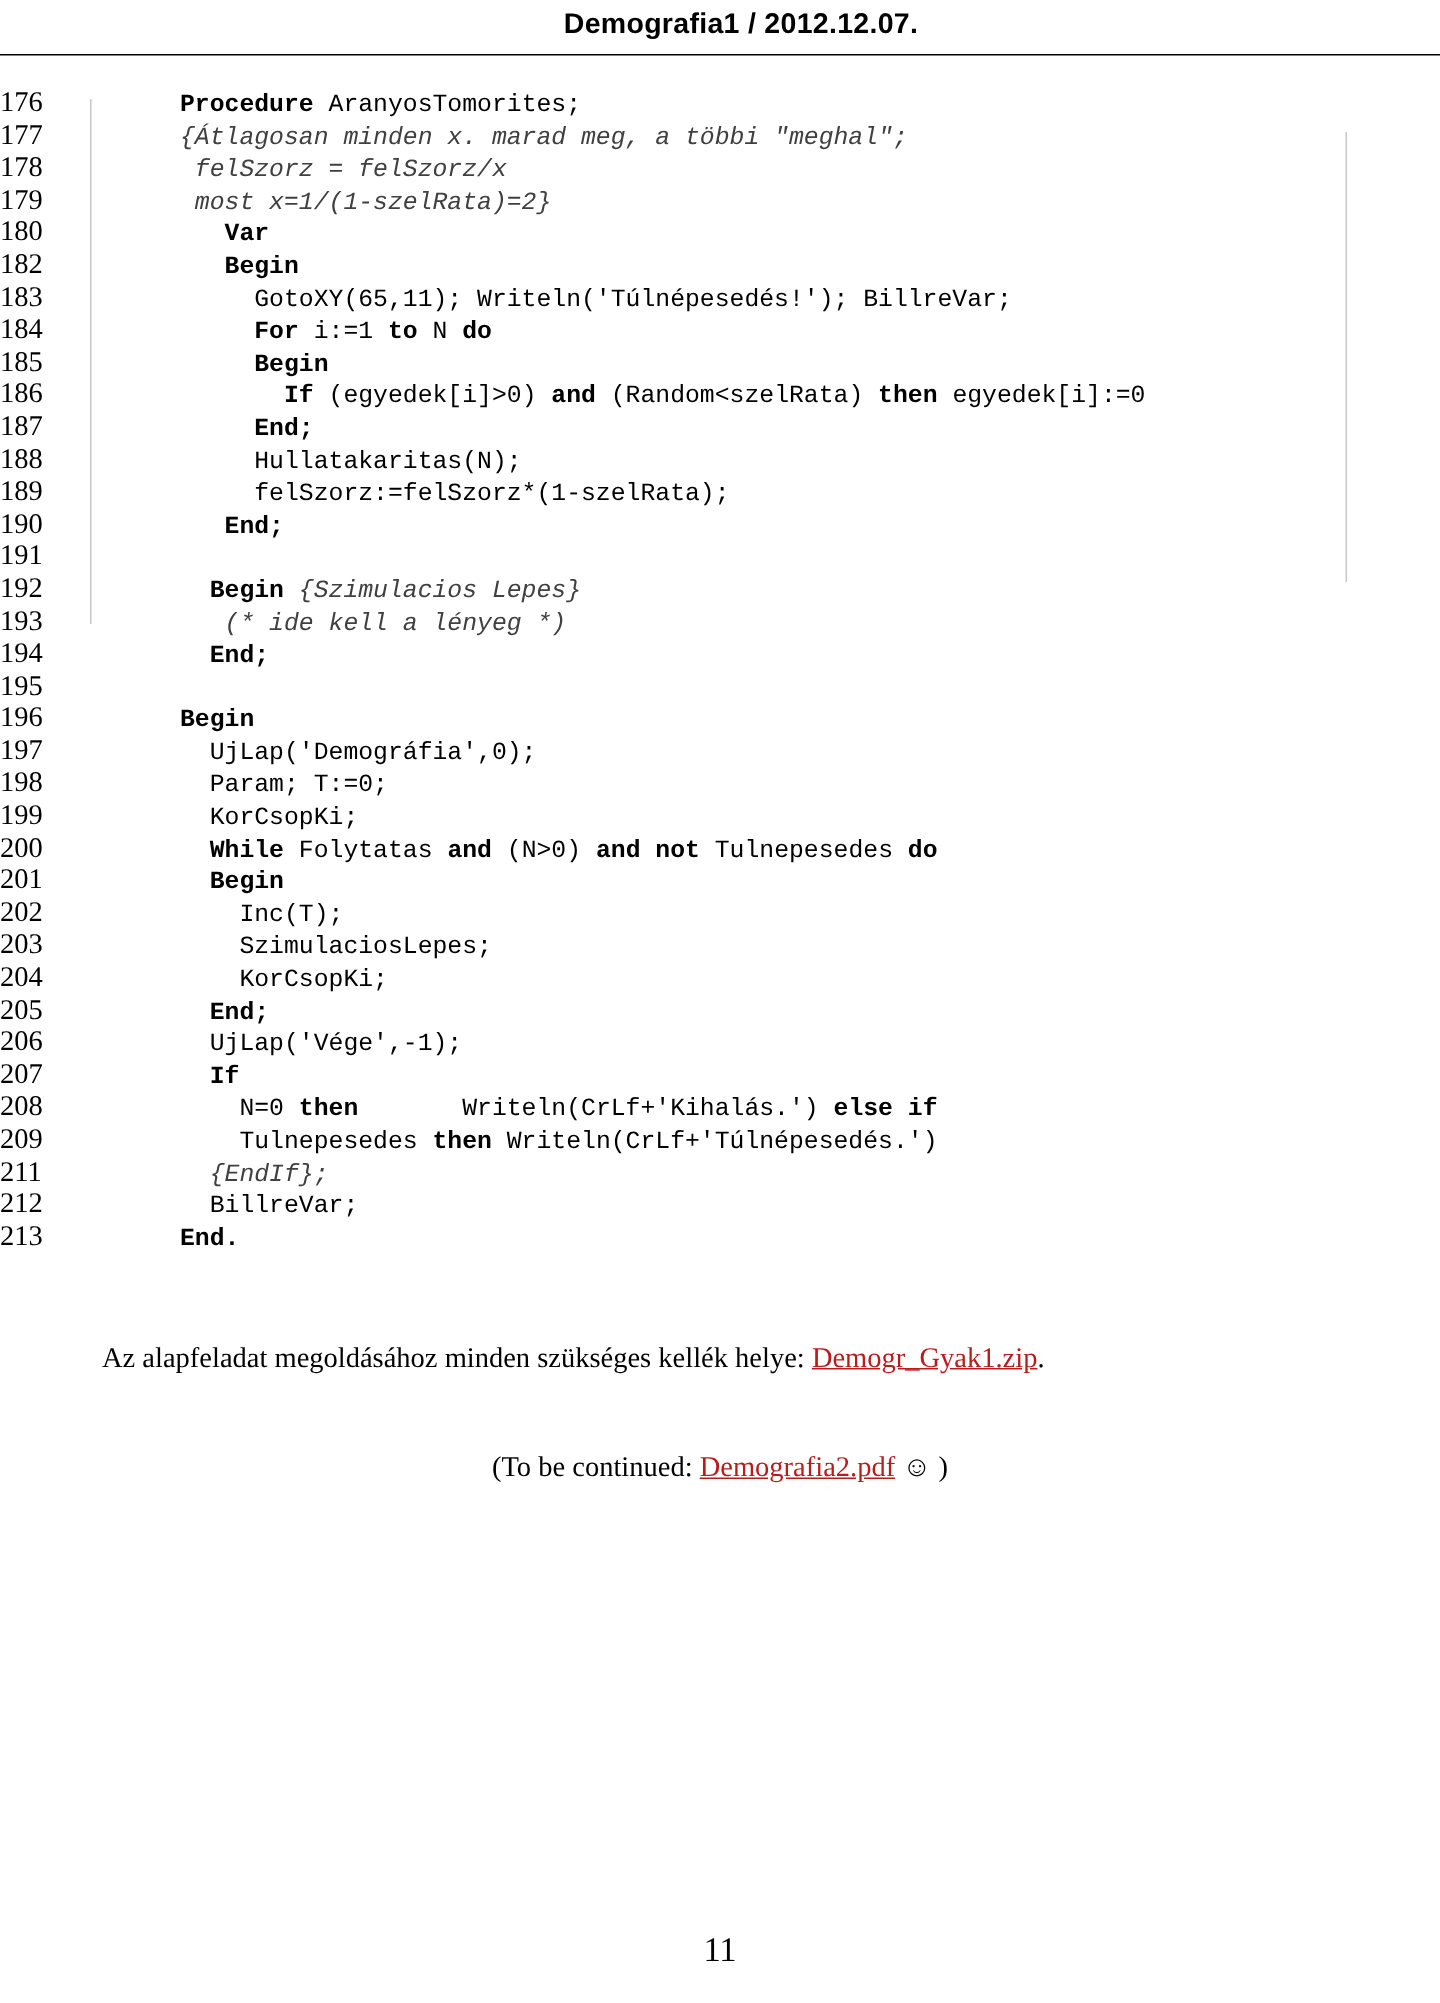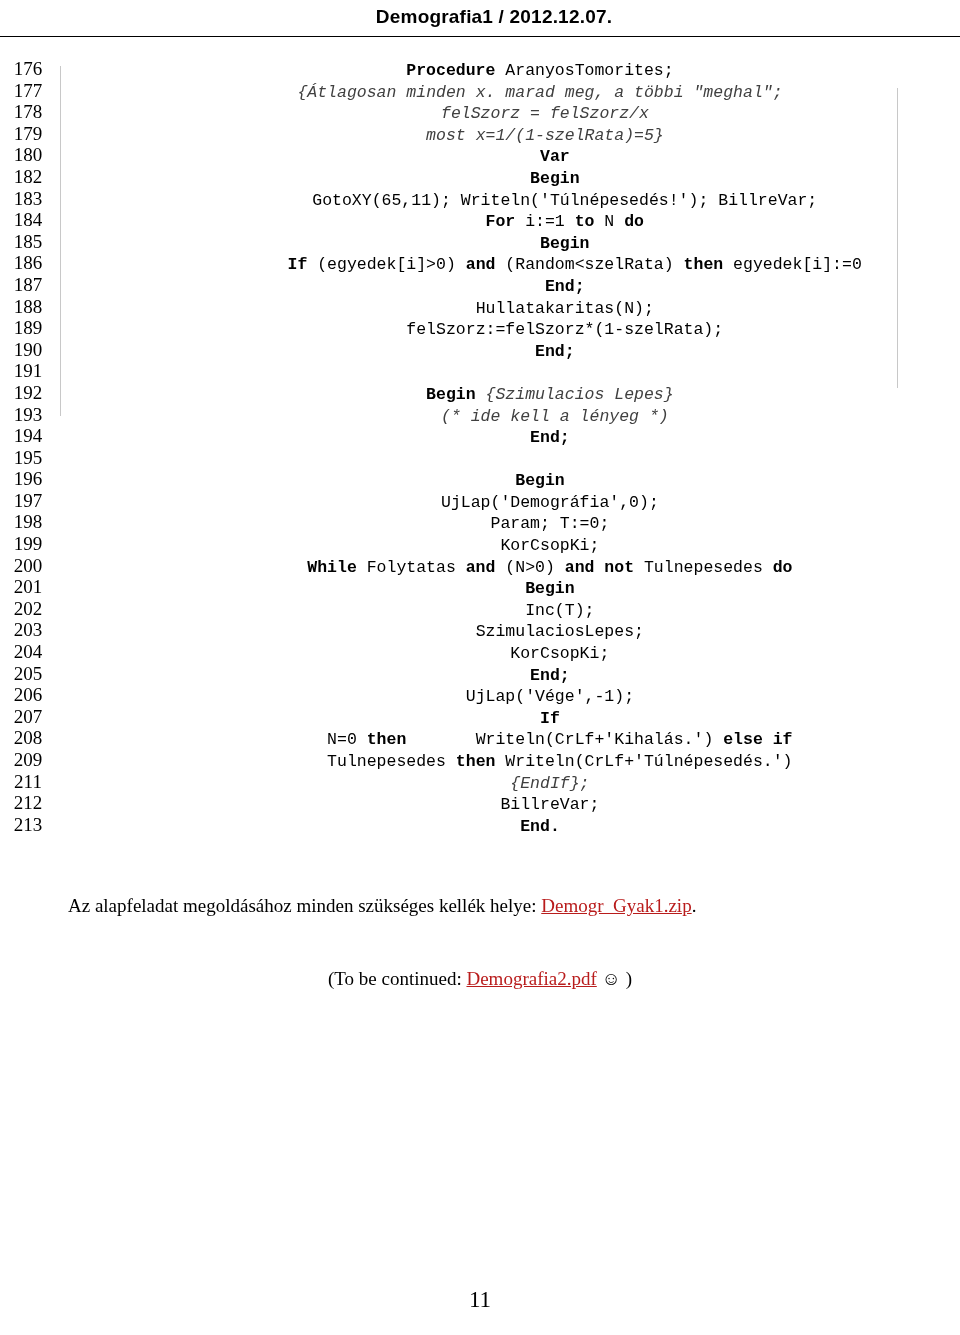--- a/index.html
+++ b/index.html
@@ -46,36 +46,35 @@
     left: 0;
     width: 960px;
   }
   .code-row {
     display: flex;
     align-items: baseline;
     height: 21.6px;
   }
   .lineno {
     width: 56px;
-    text-align: center;
+    text-align: left;
     padding-right: 10px;
     font-family: "Liberation Serif", serif;
     font-size: 19px;
     color: #000000;
     flex: 0 0 auto;
   }
   .codetext {
     font-family: "Liberation Mono", monospace;
     font-size: 16.5px;
     color: #000000;
     white-space: pre;
     padding-left: 54px;
     line-height: 21.6px;
     flex: 1 1 auto;
-    text-align: center;
   }
   .kw { font-weight: bold; color: #000000; }
   .cm { font-style: italic; color: #404040; }
   .pl { color: #000000; }
   .note {
     position: absolute;
     left: 0;
     width: 960px;
     font-family: "Liberation Serif", serif;
     font-size: 19px;
@@ -127,21 +126,21 @@
       <div class="code-row">
         <div class="lineno">177</div>
         <div class="codetext"><span class="cm">{Átlagosan minden x. marad meg, a többi "meghal";</span></div>
       </div>
       <div class="code-row">
         <div class="lineno">178</div>
         <div class="codetext"><span class="cm"> felSzorz = felSzorz/x</span></div>
       </div>
       <div class="code-row">
         <div class="lineno">179</div>
-        <div class="codetext"><span class="cm"> most x=1/(1-szelRata)=5}</span></div>
+        <div class="codetext"><span class="cm"> most x=1/(1-szelRata)=2}</span></div>
       </div>
       <div class="code-row">
         <div class="lineno">180</div>
         <div class="codetext"><span class="kw">   Var</span></div>
       </div>
       <div class="code-row">
         <div class="lineno">182</div>
         <div class="codetext"><span class="kw">   Begin</span></div>
       </div>
       <div class="code-row">

